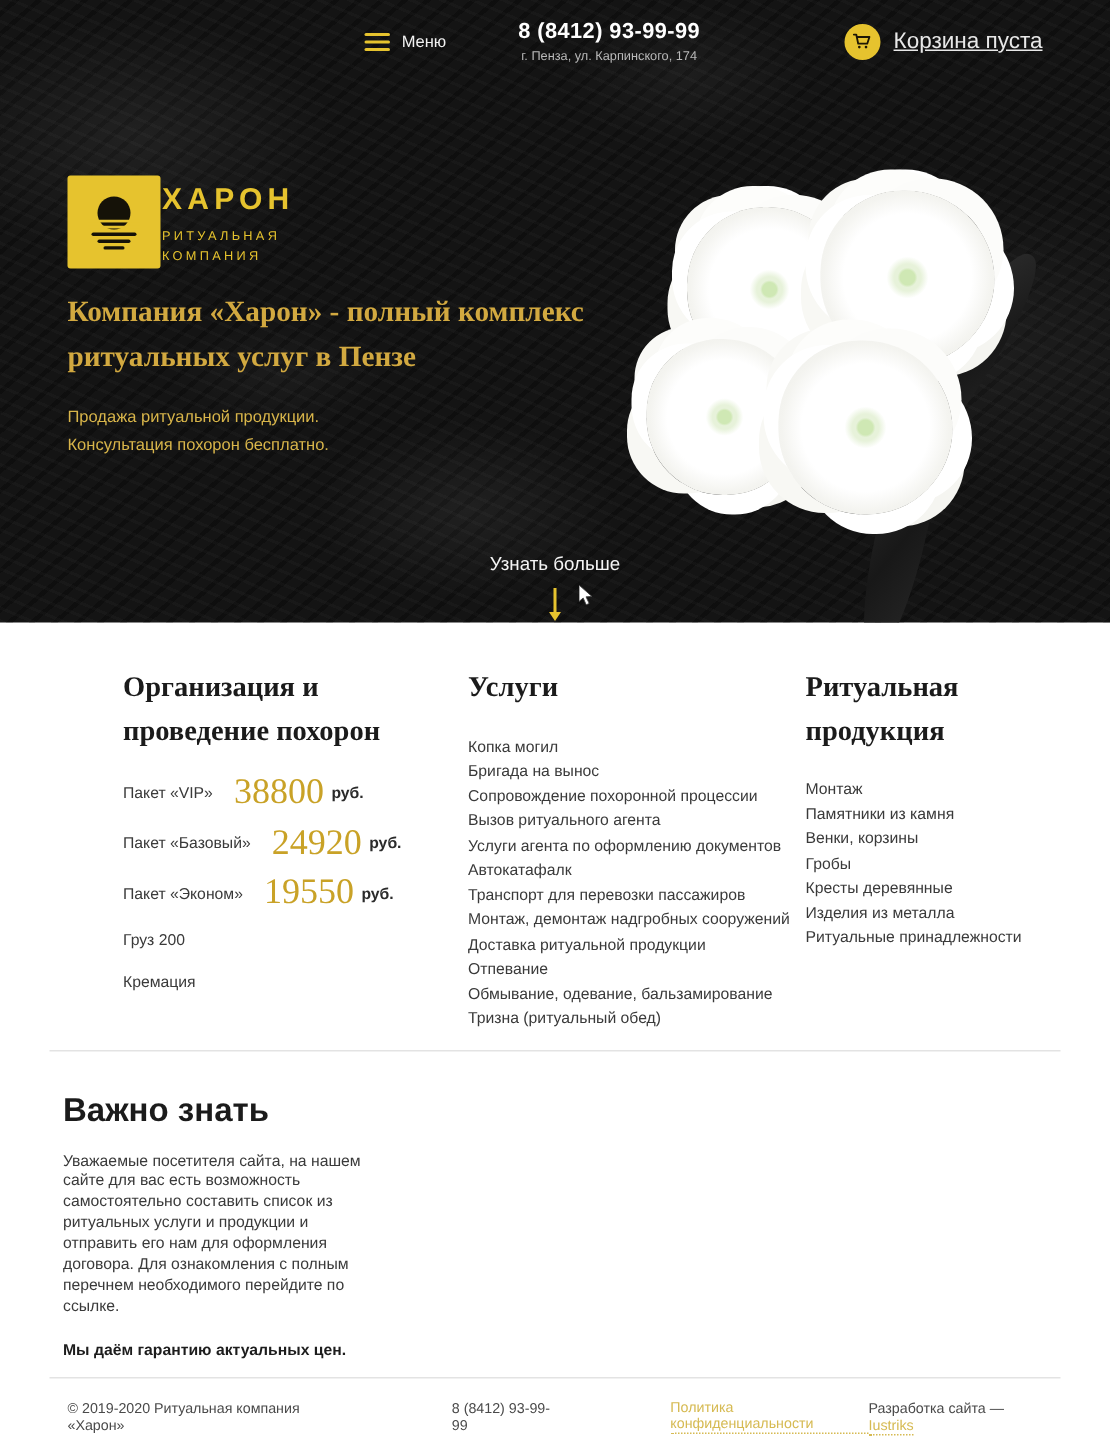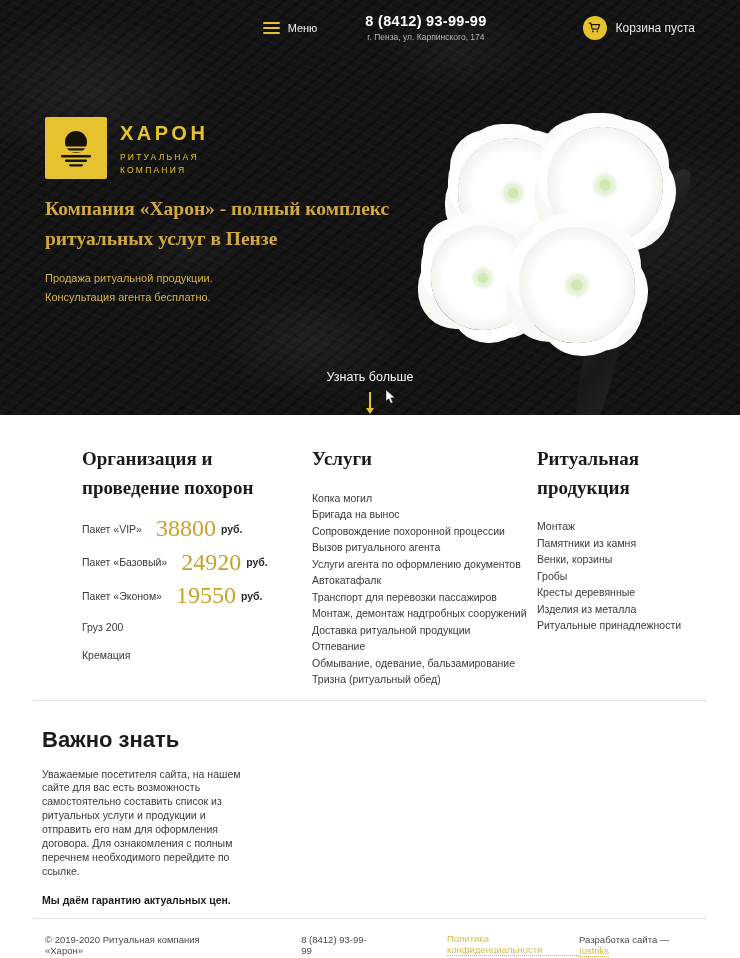--- a/index.html
+++ b/index.html
@@ -38,28 +38,28 @@
   .menu-bars span{display:block;width:17px;height:2px;background:var(--accent);border-radius:1px;}
   .menu-label{color:#f2f2f2;font-size:11px;}
   .phone-block{margin-left:48px;text-align:center;}
   .phone-number{color:#ffffff;font-size:14.5px;font-weight:bold;letter-spacing:.3px;}
   .phone-address{color:#b9b9b9;font-size:8.5px;margin-top:3px;}
   .cart{display:flex;align-items:center;gap:9px;margin-left:96px;cursor:pointer;}
   .cart-circle{
     width:24px;height:24px;border-radius:50%;background:var(--accent);
     display:flex;align-items:center;justify-content:center;
   }
-  .cart-label{color:#e8e8e8;font-size:12px;}
+  .cart-label{color:#e8e8e8;font-size:15px;text-decoration:underline;}
   .agent-btn{
     margin-left:auto;background:var(--accent);color:#2e2300;border:none;cursor:pointer;
     font-family:"Liberation Serif", serif;font-weight:bold;font-size:10px;
     letter-spacing:1.6px;padding:8px 20px;border-radius:3px;
   }
   
-  .logo{position:absolute;z-index:6;left:45px;top:117px;display:flex;gap:13px;}
+  .logo{position:absolute;z-index:6;left:45px;top:117px;display:flex;gap:1px;}
   .logo-box{width:62px;height:62px;background:var(--accent);border-radius:2px;flex:none;
     display:flex;align-items:center;justify-content:center;}
   .logo-text{padding-top:5px;}
   .logo-title{color:var(--accent);font-size:20px;font-weight:bold;letter-spacing:3.5px;}
   .logo-sub{color:var(--accent);font-size:8.5px;letter-spacing:2.2px;line-height:1.55;margin-top:6px;}
   
   .hero-text{position:absolute;z-index:6;left:45px;top:194px;width:352px;}
   .hero-title{
     font-family:"Liberation Serif", serif;font-weight:600;color:var(--gold);
     font-size:19.5px;line-height:1.55;margin:0;
@@ -180,21 +180,21 @@
         <div>РИТУАЛЬНАЯ</div>
         <div>КОМПАНИЯ</div>
       </div>
     </div>
   </div>
 
   <div class="hero-text">
     <h1 class="hero-title">Компания «Харон» - полный комплекс ритуальных услуг в Пензе</h1>
     <div class="hero-sub">
       <span>Продажа ритуальной продукции.</span>
-      <span>Консультация агента бесплатно.</span>
+      <span>Консультация похорон бесплатно.</span>
     </div>
   </div>
 
   <div class="ribbon-seg ribbon-1"></div>
   <div class="ribbon-seg ribbon-2"></div>
   <div class="flower flower-1"></div>
   <div class="flower flower-2"></div>
   <div class="flower flower-3"></div>
   <div class="flower flower-4"></div>
 

